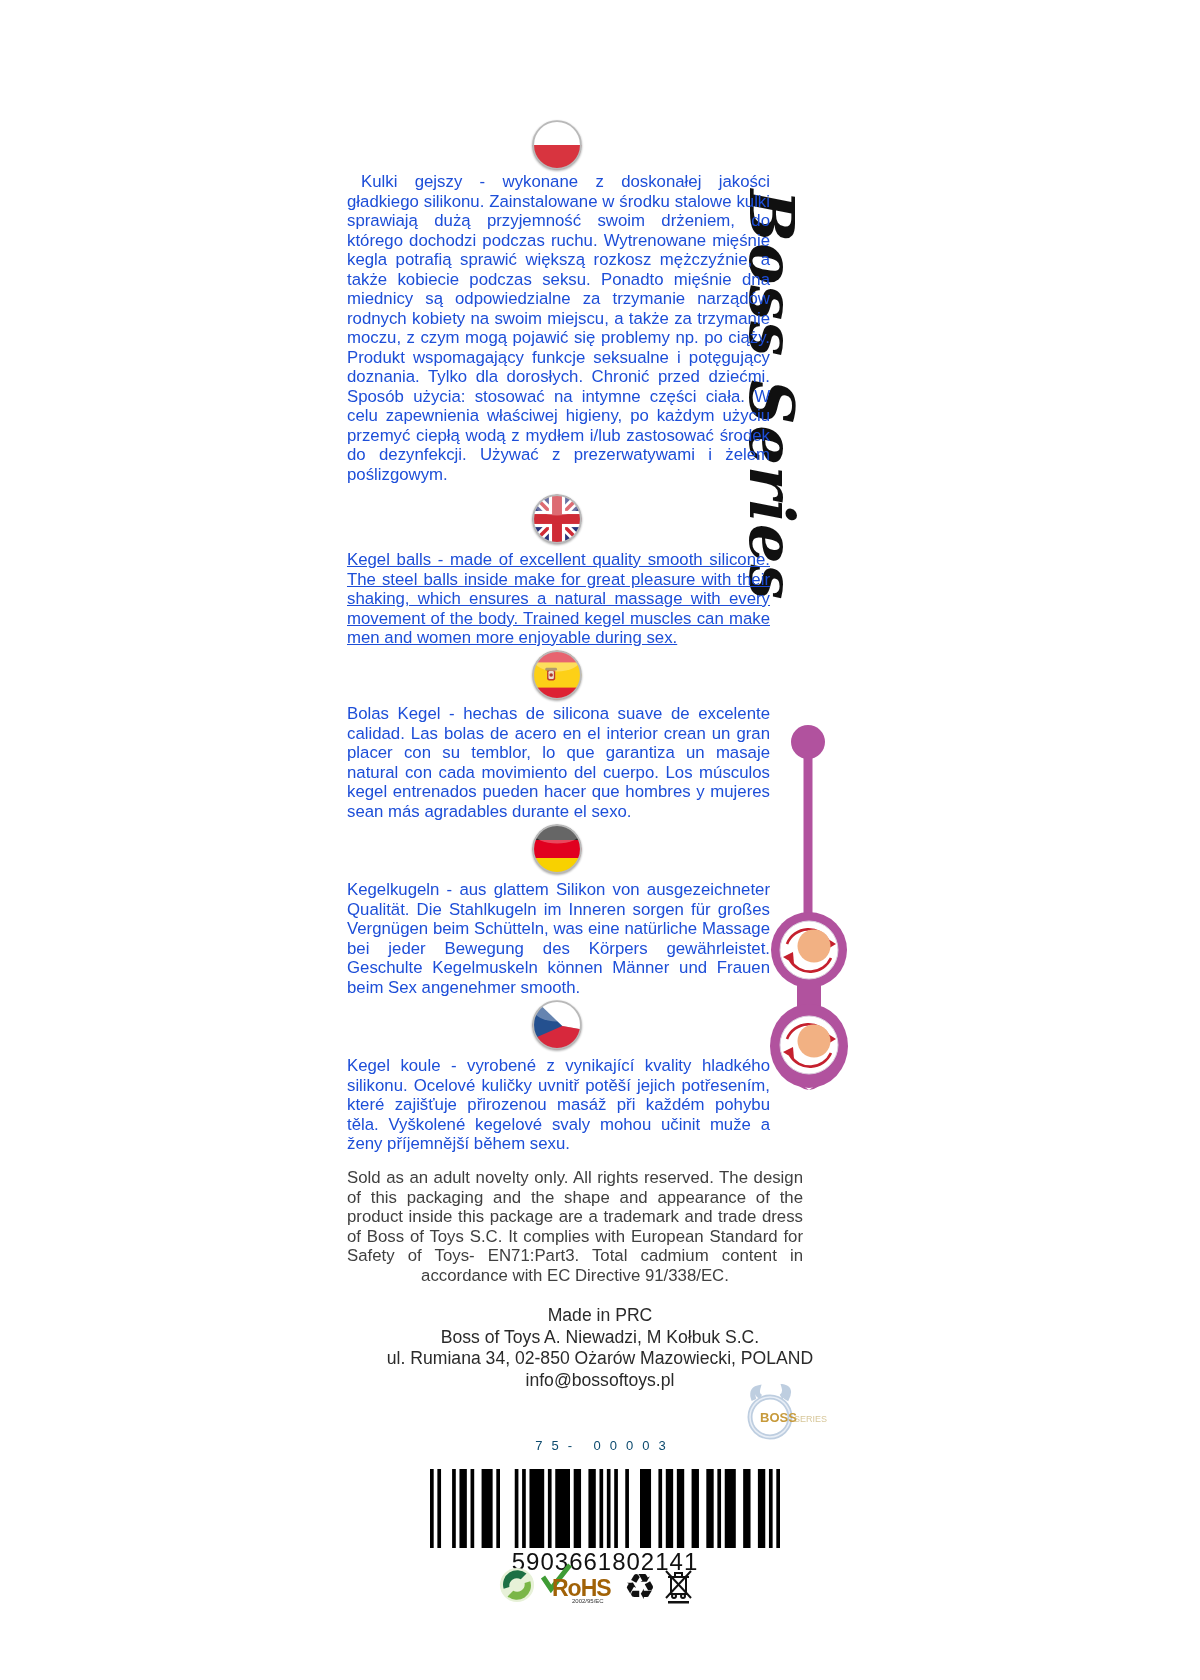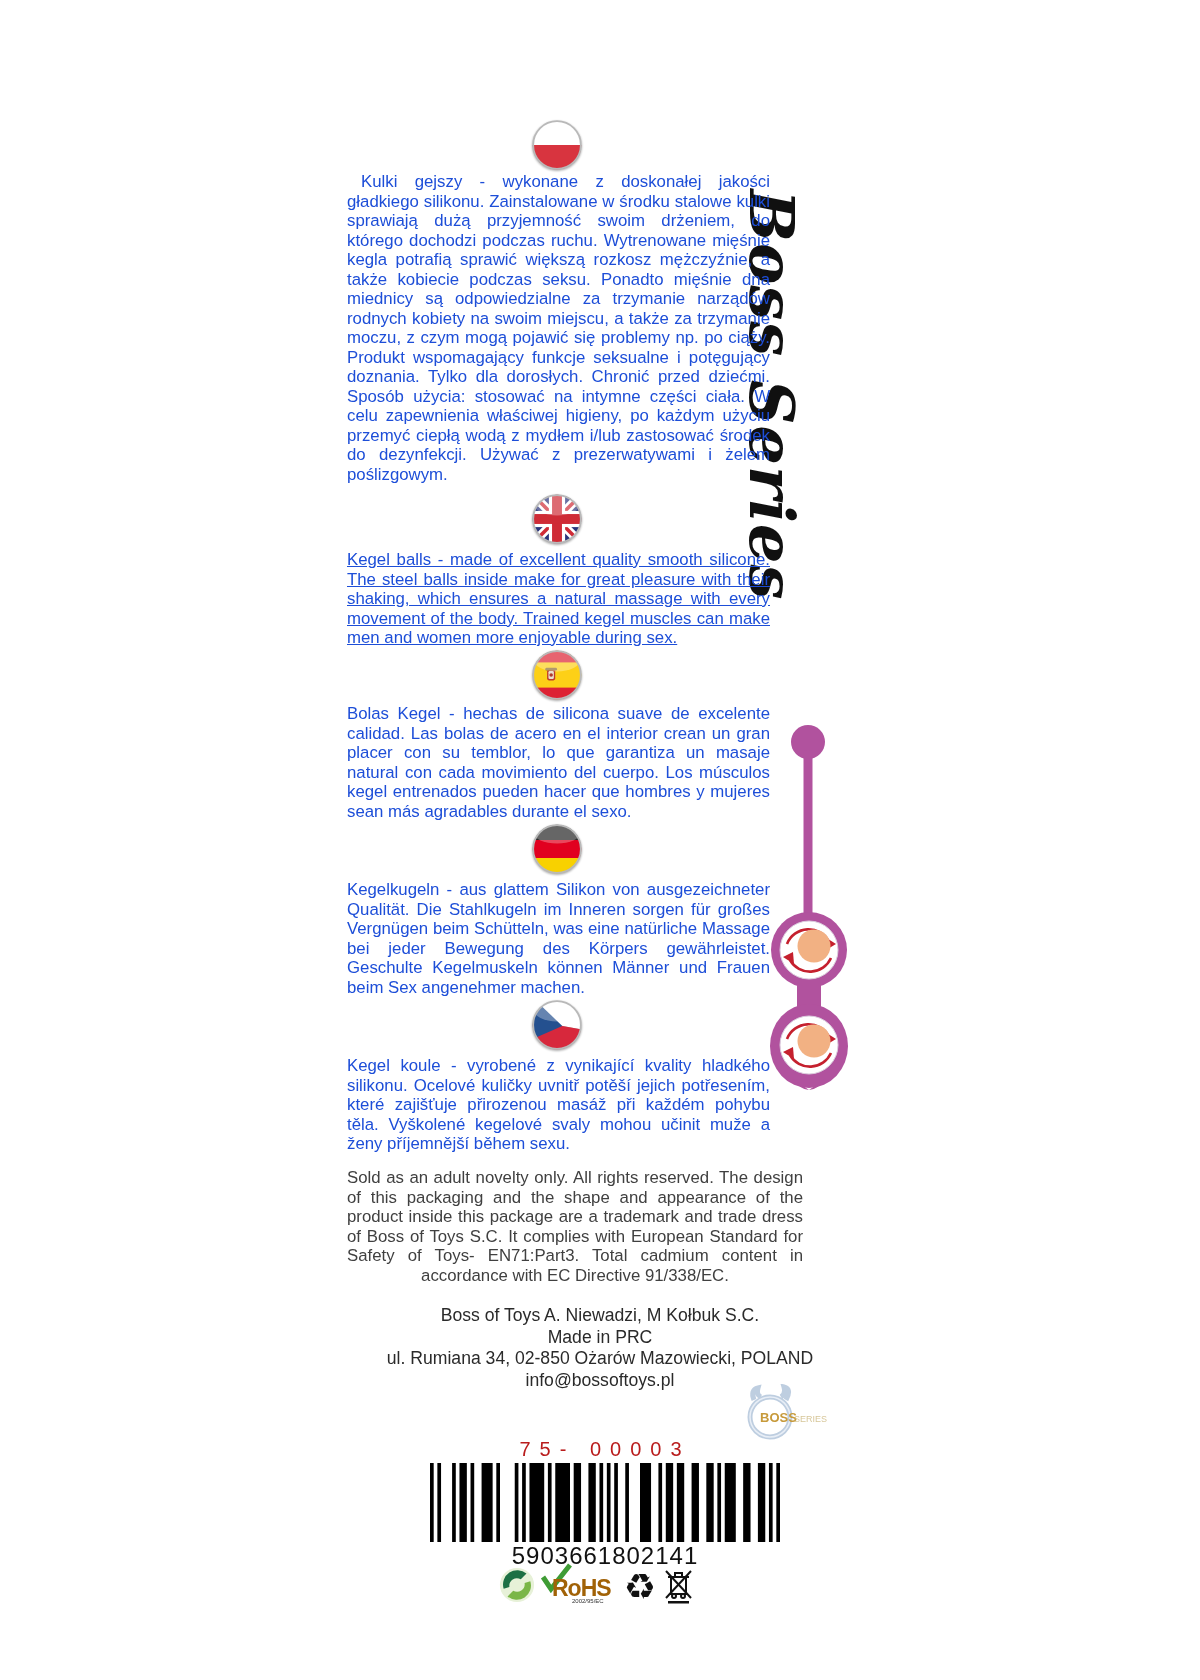--- a/index.html
+++ b/index.html
@@ -24,21 +24,21 @@
     position:absolute;left:347px;top:1168px;width:456px;
     font-size:16.8px;line-height:19.5px;text-align:justify;text-align-last:center;color:#404040;
   }
   .address{
     position:absolute;left:330px;top:1305px;width:540px;text-align:center;
     font-size:17.6px;line-height:21.5px;color:#2a2a2a;
   }
   .address div{white-space:nowrap;}
   .barcode-wrap{position:absolute;left:430px;top:1438px;width:350px;text-align:center;}
   .barcode-top{
-    font-size:20px;letter-spacing:9px;color:#b91c1c;margin-bottom:2px;white-space:nowrap;
+    font-size:13px;letter-spacing:9px;color:#0c4a6e;margin-bottom:16px;white-space:nowrap;
   }
   .barcode-bars{width:350px;height:79px;display:block;margin:0 auto;}
   .barcode-num{font-size:24px;font-weight:normal;letter-spacing:1px;color:#111;margin-top:0px;}
   .icons-row{
     position:absolute;left:498px;top:1564px;width:230px;height:46px;
     display:flex;align-items:center;gap:6px;
   }
   .rohs-box{position:relative;width:76px;height:40px;}
   .rohs-label{
     position:absolute;left:10px;top:8px;font-weight:bold;font-size:23px;color:#a16207;
@@ -134,21 +134,21 @@
         </defs>
       <g clip-path="url(#cde)">
         <rect x="0" y="0" width="60" height="20" fill="#2b2b2b"></rect>
         <rect x="0" y="20" width="60" height="20" fill="#e1001f"></rect>
         <rect x="0" y="40" width="60" height="20" fill="#f8d100"></rect>
         <ellipse cx="30" cy="12" rx="26" ry="12" fill="#ffffff" opacity="0.28"></ellipse>
       </g>
       <circle cx="30" cy="30" r="26.5" fill="none" stroke="#b9b9b9" stroke-width="2"></circle>
     </svg>
   </div>
-  <p class="para" style="top:880px;margin:0;">Kegelkugeln - aus glattem Silikon von ausgezeichneter Qualität. Die Stahlkugeln im Inneren sorgen für großes Vergnügen beim Schütteln, was eine natürliche Massage bei jeder Bewegung des Körpers gewährleistet. Geschulte Kegelmuskeln können Männer und Frauen beim Sex angenehmer machen.</p>
+  <p class="para" style="top:880px;margin:0;">Kegelkugeln - aus glattem Silikon von ausgezeichneter Qualität. Die Stahlkugeln im Inneren sorgen für großes Vergnügen beim Schütteln, was eine natürliche Massage bei jeder Bewegung des Körpers gewährleistet. Geschulte Kegelmuskeln können Männer und Frauen beim Sex angenehmer smooth.</p>
 
   <div class="flag" style="left:530px;top:998px;">
     <svg width="54" height="54" viewBox="0 0 60 60">
       <defs>
           <clipPath id="ccz">
             <circle cx="30" cy="30" r="27"></circle>
           </clipPath>
         </defs>
       <g clip-path="url(#ccz)">
         <g transform="rotate(10 30 30)">
@@ -194,22 +194,22 @@
         <polygon points="59,322 70,329 60,335"></polygon>
         <polygon points="28,349 17,342 27,337"></polygon>
       </g>
       <circle cx="48" cy="331" r="16.5" fill="#f2b183"></circle>
     </svg>
   </div>
 
   <p class="legal" style="margin:0;">Sold as an adult novelty only. All rights reserved. The design of this packaging and the shape and appearance of the product inside this package are a trademark and trade dress of Boss of Toys S.C. It complies with European Standard for Safety of Toys- EN71:Part3. Total cadmium content in accordance with EC Directive 91/338/EC.</p>
 
   <div class="address">
+    <div>Made in PRC</div>
     <div>Boss of Toys A. Niewadzi, M Kołbuk S.C.</div>
-    <div>Made in PRC</div>
     <div>ul. Rumiana 34, 02-850 Ożarów Mazowiecki, POLAND</div>
     <div>info@bossoftoys.pl</div>
   </div>
 
   <div class="boss-logo">
     <svg width="92" height="60" viewBox="0 0 92 60">
       <g fill="none" stroke="#b8c9dd" stroke-width="5" opacity="0.9">
         <circle cx="32" cy="33" r="20"></circle>
         <path d="M 16 16 Q 12 6 20 4 Q 18 11 23 13"></path>
         <path d="M 48 16 Q 54 5 46 3 Q 48 10 43 13"></path>

